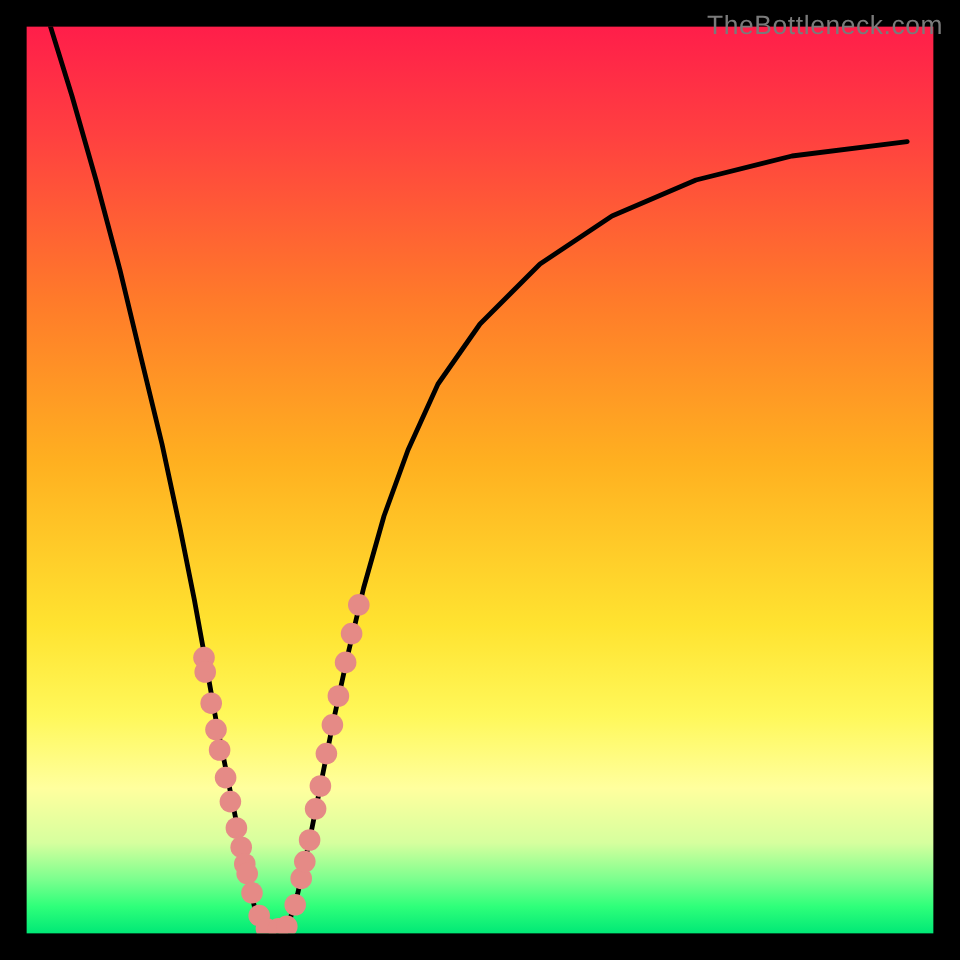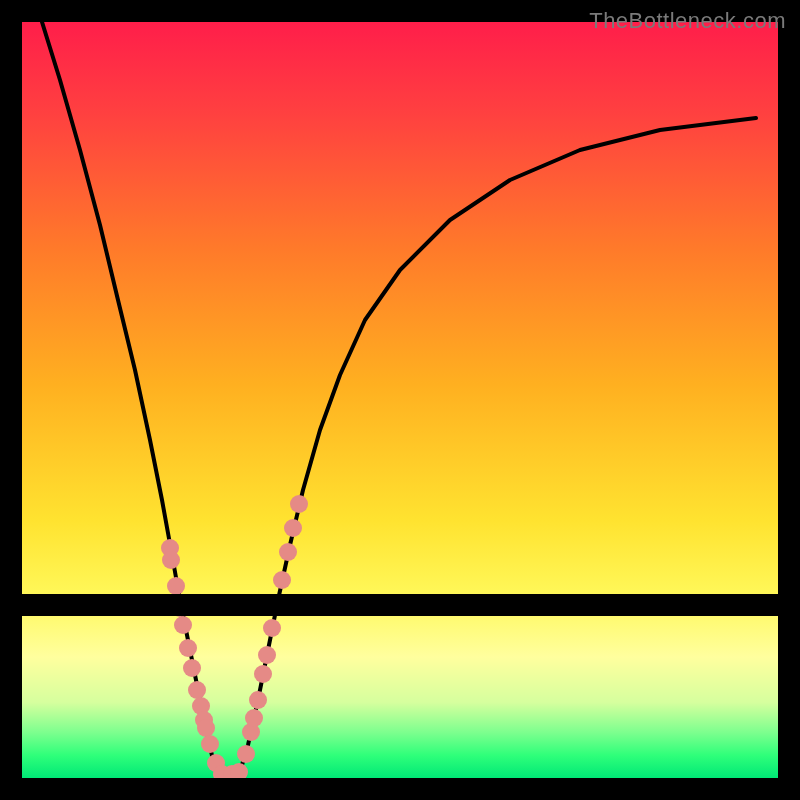--- a/index.html
+++ b/index.html
@@ -7,21 +7,21 @@
     padding: 0;
     width: 800px;
     height: 800px;
     background: #000;
     font-family: Arial, Helvetica, sans-serif;
     overflow: hidden;
   }
   .canvas {
     position: relative;
     width: 800px;
-    height: 616px;
+    height: 800px;
     border-radius: 16px;
   }
   .border-frame {
     position: absolute;
     inset: 0;
     border: 22px solid #000;
     box-sizing: border-box;
     pointer-events: none;
     z-index: 5;
   }

